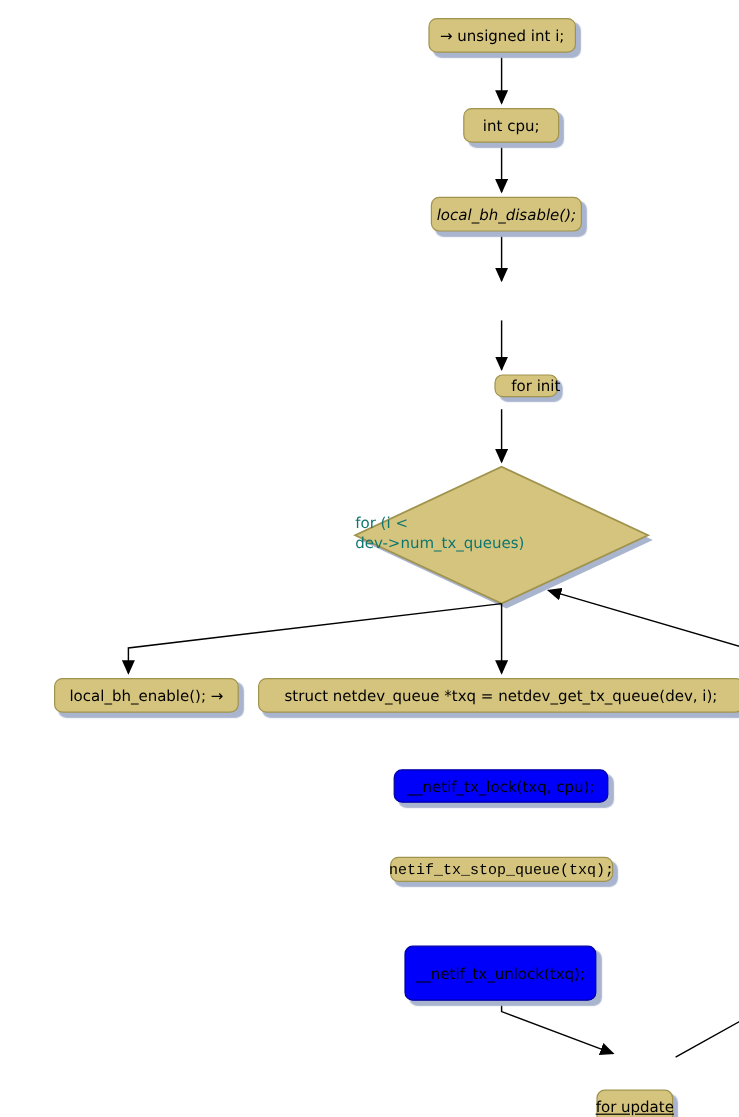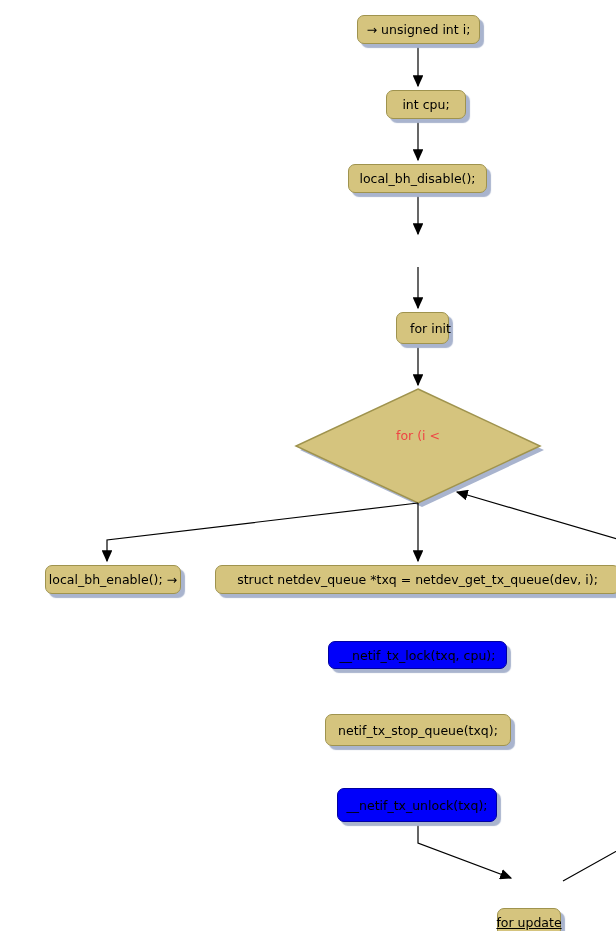--- a/index.html
+++ b/index.html
@@ -29,22 +29,21 @@
   .node.blue{
     background:#0000fa;
     border:1.5px solid #0000a0;
     border-radius:7px;
     box-shadow:4px 4px 1px #a9b4ce;
     color:#000000;
   }
   .diamond-label{
     position:absolute;
     left:266px;top:427px;width:244px;
-    text-align:center;
-    font-size:12.5px;color:#ef4444;
+    font-size:12.5px;color:#0f766e;
     line-height:17px;
     z-index:2;
   }
   svg{display:block;}
 </style>
 </head>
 <body>
 
 <div id="canvas">
 
@@ -66,34 +65,35 @@
     <path d="M388,503 L388,561" stroke="#000" stroke-width="1.2" fill="none" marker-end="url(#arrow)"></path>
     <path d="M388,503 L77,540 L77,561" stroke="#000" stroke-width="1.2" fill="none" marker-end="url(#arrow)"></path>
     <path d="M388,816 L388,843 L481,878" stroke="#000" stroke-width="1.2" fill="none" marker-end="url(#arrow)"></path>
     <path d="M533,881 L601,843 L601,543 L427,492" stroke="#000" stroke-width="1.2" fill="none" marker-end="url(#arrow)"></path>
   </svg>
 
   <div class="node tan" style="left:327px;top:15px;width:123px;height:29px;">→ unsigned int i;</div>
 
   <div class="node tan" style="left:356px;top:90px;width:80px;height:29px;">int cpu;</div>
 
-  <div class="node tan" style="left:318px;top:164px;width:139px;height:29px;">local_bh_disable();</div>
+  <div class="node tan" style="left:329px;top:164px;width:126px;height:29px;font-style:italic;">local_bh_disable();</div>
 
 
-  <div class="node tan" style="left:366px;top:312px;width:53px;height:32px;padding-left:16px;">for init</div>
+  <div class="node tan" style="left:382px;top:312px;width:53px;height:19px;padding-left:16px;">for init</div>
 
   <div class="diamond-label">
     <div>for (i &lt;</div>
+    <div>dev-&gt;num_tx_queues)</div>
   </div>
 
-  <div class="node tan" style="left:15px;top:565px;width:136px;height:29px;">local_bh_enable(); →</div>
+  <div class="node tan" style="left:15px;top:565px;width:154px;height:29px;">local_bh_enable(); →</div>
 
   <div class="node tan" style="left:185px;top:565px;width:405px;height:29px;">struct netdev_queue *txq = netdev_get_tx_queue(dev, i);</div>
 
   <div class="node blue" style="left:298px;top:641px;width:179px;height:28px;">__netif_tx_lock(txq, cpu);</div>
 
-  <div class="node tan" style="left:295px;top:714px;width:186px;height:32px;">netif_tx_stop_queue(txq);</div>
+  <div class="node tan" style="left:295px;top:714px;width:186px;height:21px;font-family:Liberation Mono, monospace;">netif_tx_stop_queue(txq);</div>
 
-  <div class="node blue" style="left:307px;top:788px;width:160px;height:34px;">__netif_tx_unlock(txq);</div>
+  <div class="node blue" style="left:307px;top:788px;width:160px;height:46px;">__netif_tx_unlock(txq);</div>
 
   <div class="node tan" style="left:467px;top:908px;width:64px;height:29px;text-decoration:underline;">for update</div>
 
 </div>
 
 </body></html>

